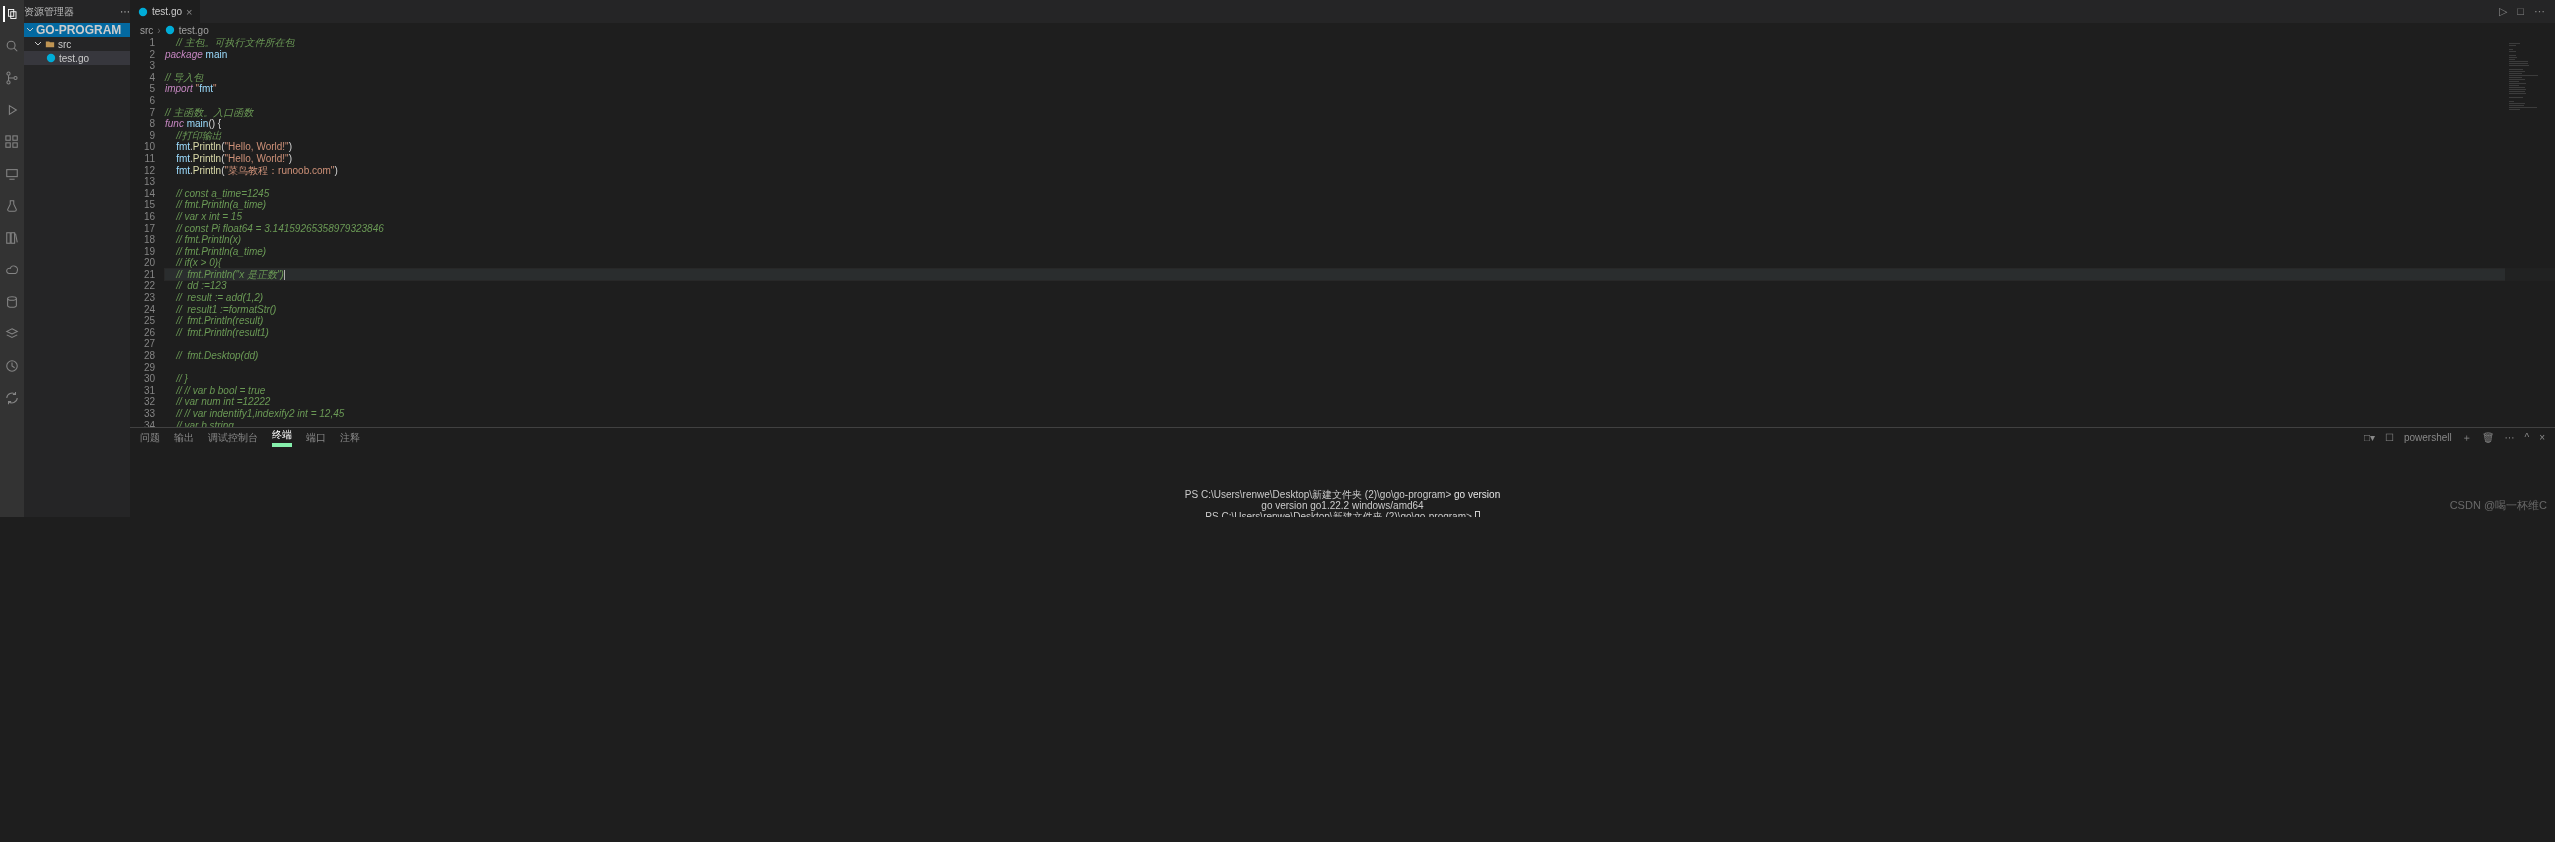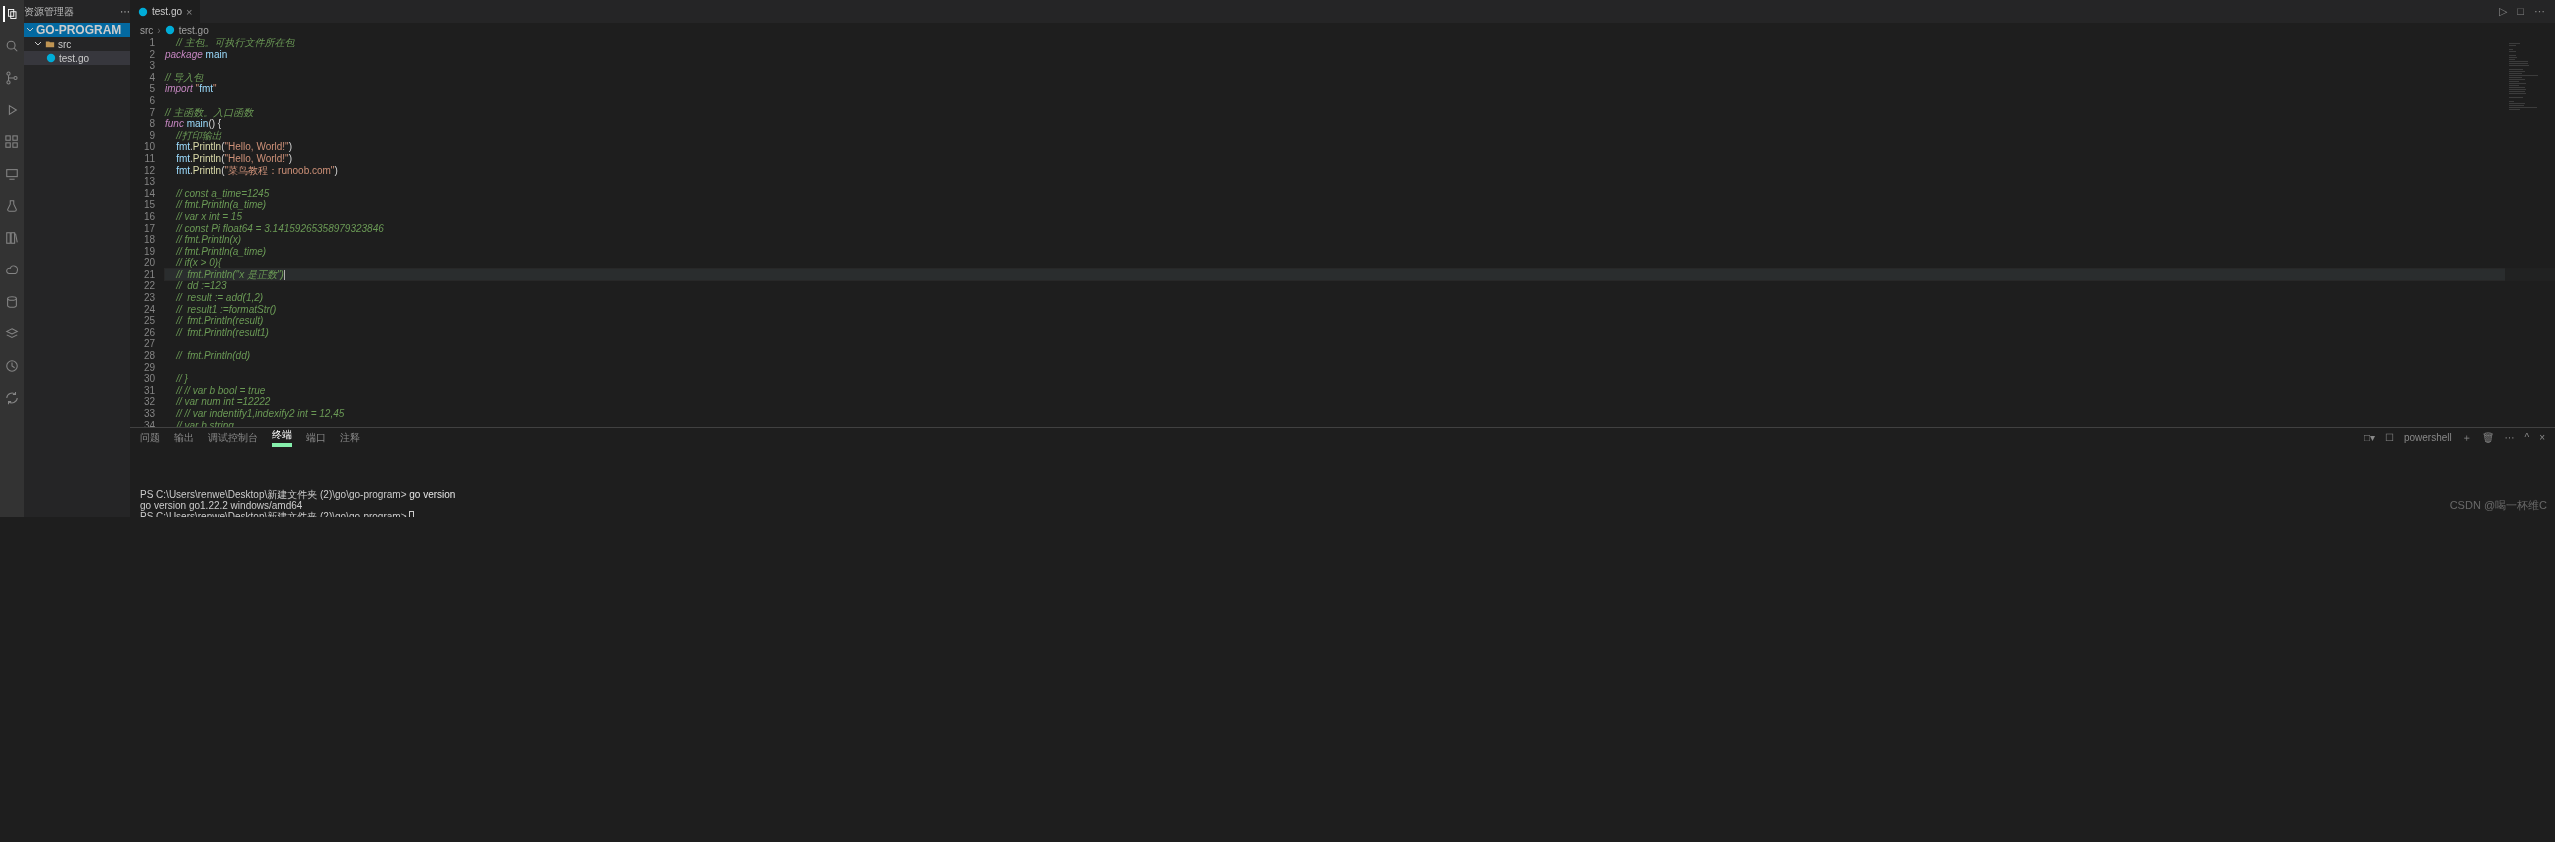--- a/index.html
+++ b/index.html
@@ -35,21 +35,21 @@
 .cmt { color:#6a9955; font-style:italic; }
 .ident { color:#9cdcfe; }
 .cursor { display:inline-block; width:1px; height:11px; background:#aeafad; vertical-align:middle; }
 .minimap { position:absolute; top:0; right:0; width:50px; height:100%; background:#1e1e1e; opacity:0.7; }
 .minimap-block { position:absolute; left:4px; background:#4a4a4a; height:1px; }
 .panel { height:90px; border-top:1px solid #414141; display:flex; flex-direction:column; background:#1e1e1e;gap:36px; }
 .panel-tabs { height:20px; display:flex; align-items:center; gap:14px; padding:0 10px; font-size:10px; color:#888; }
 .panel-tabs span { cursor:pointer; }
 .panel-tabs span.active { color:#fff; border-bottom:4px solid #86efac; padding-bottom:1px; }
 .panel-tabs .right { margin-left:auto; display:flex; gap:10px; align-items:center; }
-.terminal { flex:1; font-family:Consolas,monospace; font-size:10px; line-height:11px; padding:6px 10px; color:#ccc; }
+.terminal { flex:1; font-family:Consolas,monospace; font-size:10px; line-height:11px; padding:6px 10px; color:#ccc;text-align:center; }
 .terminal .ppath { color:#cccccc; }
 .terminal .cmd { color:#e6e6e6; }
 .tcursor { display:inline-block; width:5px; height:9px; border:1px solid #ccc; }
 .watermark { position:absolute; bottom:4px; right:8px; color:#9a9a9a; font-size:11px; opacity:0.6; pointer-events:none; }
 </style>
 </head>
 <body>
 
 <div class="activity-bar">
   <span class="aicon active">
@@ -244,21 +244,21 @@
         <div class="line">    <span class="cmt">// fmt.Println(x)</span></div>
         <div class="line">    <span class="cmt">// fmt.Println(a_time)</span></div>
         <div class="line">    <span class="cmt">// if(x &gt; 0){</span></div>
         <div class="line current">    <span class="cmt">//  fmt.Println("x 是正数")</span><span class="cursor"></span></div>
         <div class="line">    <span class="cmt">//  dd :=123</span></div>
         <div class="line">    <span class="cmt">//  result := add(1,2)</span></div>
         <div class="line">    <span class="cmt">//  result1 :=formatStr()</span></div>
         <div class="line">    <span class="cmt">//  fmt.Println(result)</span></div>
         <div class="line">    <span class="cmt">//  fmt.Println(result1)</span></div>
         <div class="line"></div>
-        <div class="line">    <span class="cmt">//  fmt.Println(dd)</span></div>
+        <div class="line">    <span class="cmt">//  fmt.Desktop(dd)</span></div>
         <div class="line"></div>
         <div class="line">    <span class="cmt">// }</span></div>
         <div class="line">    <span class="cmt">// // var b bool = true</span></div>
         <div class="line">    <span class="cmt">// var num int =12222</span></div>
         <div class="line">    <span class="cmt">// // var indentify1,indexify2 int = 12,45</span></div>
         <div class="line">    <span class="cmt">// var b string</span></div>
       </div>
     <div class="minimap" id="minimap">
         <div class="minimap-block" style="top: 6px; width: 10.8px;"></div>
         <div class="minimap-block" style="top: 8px; width: 7.2px;"></div>

